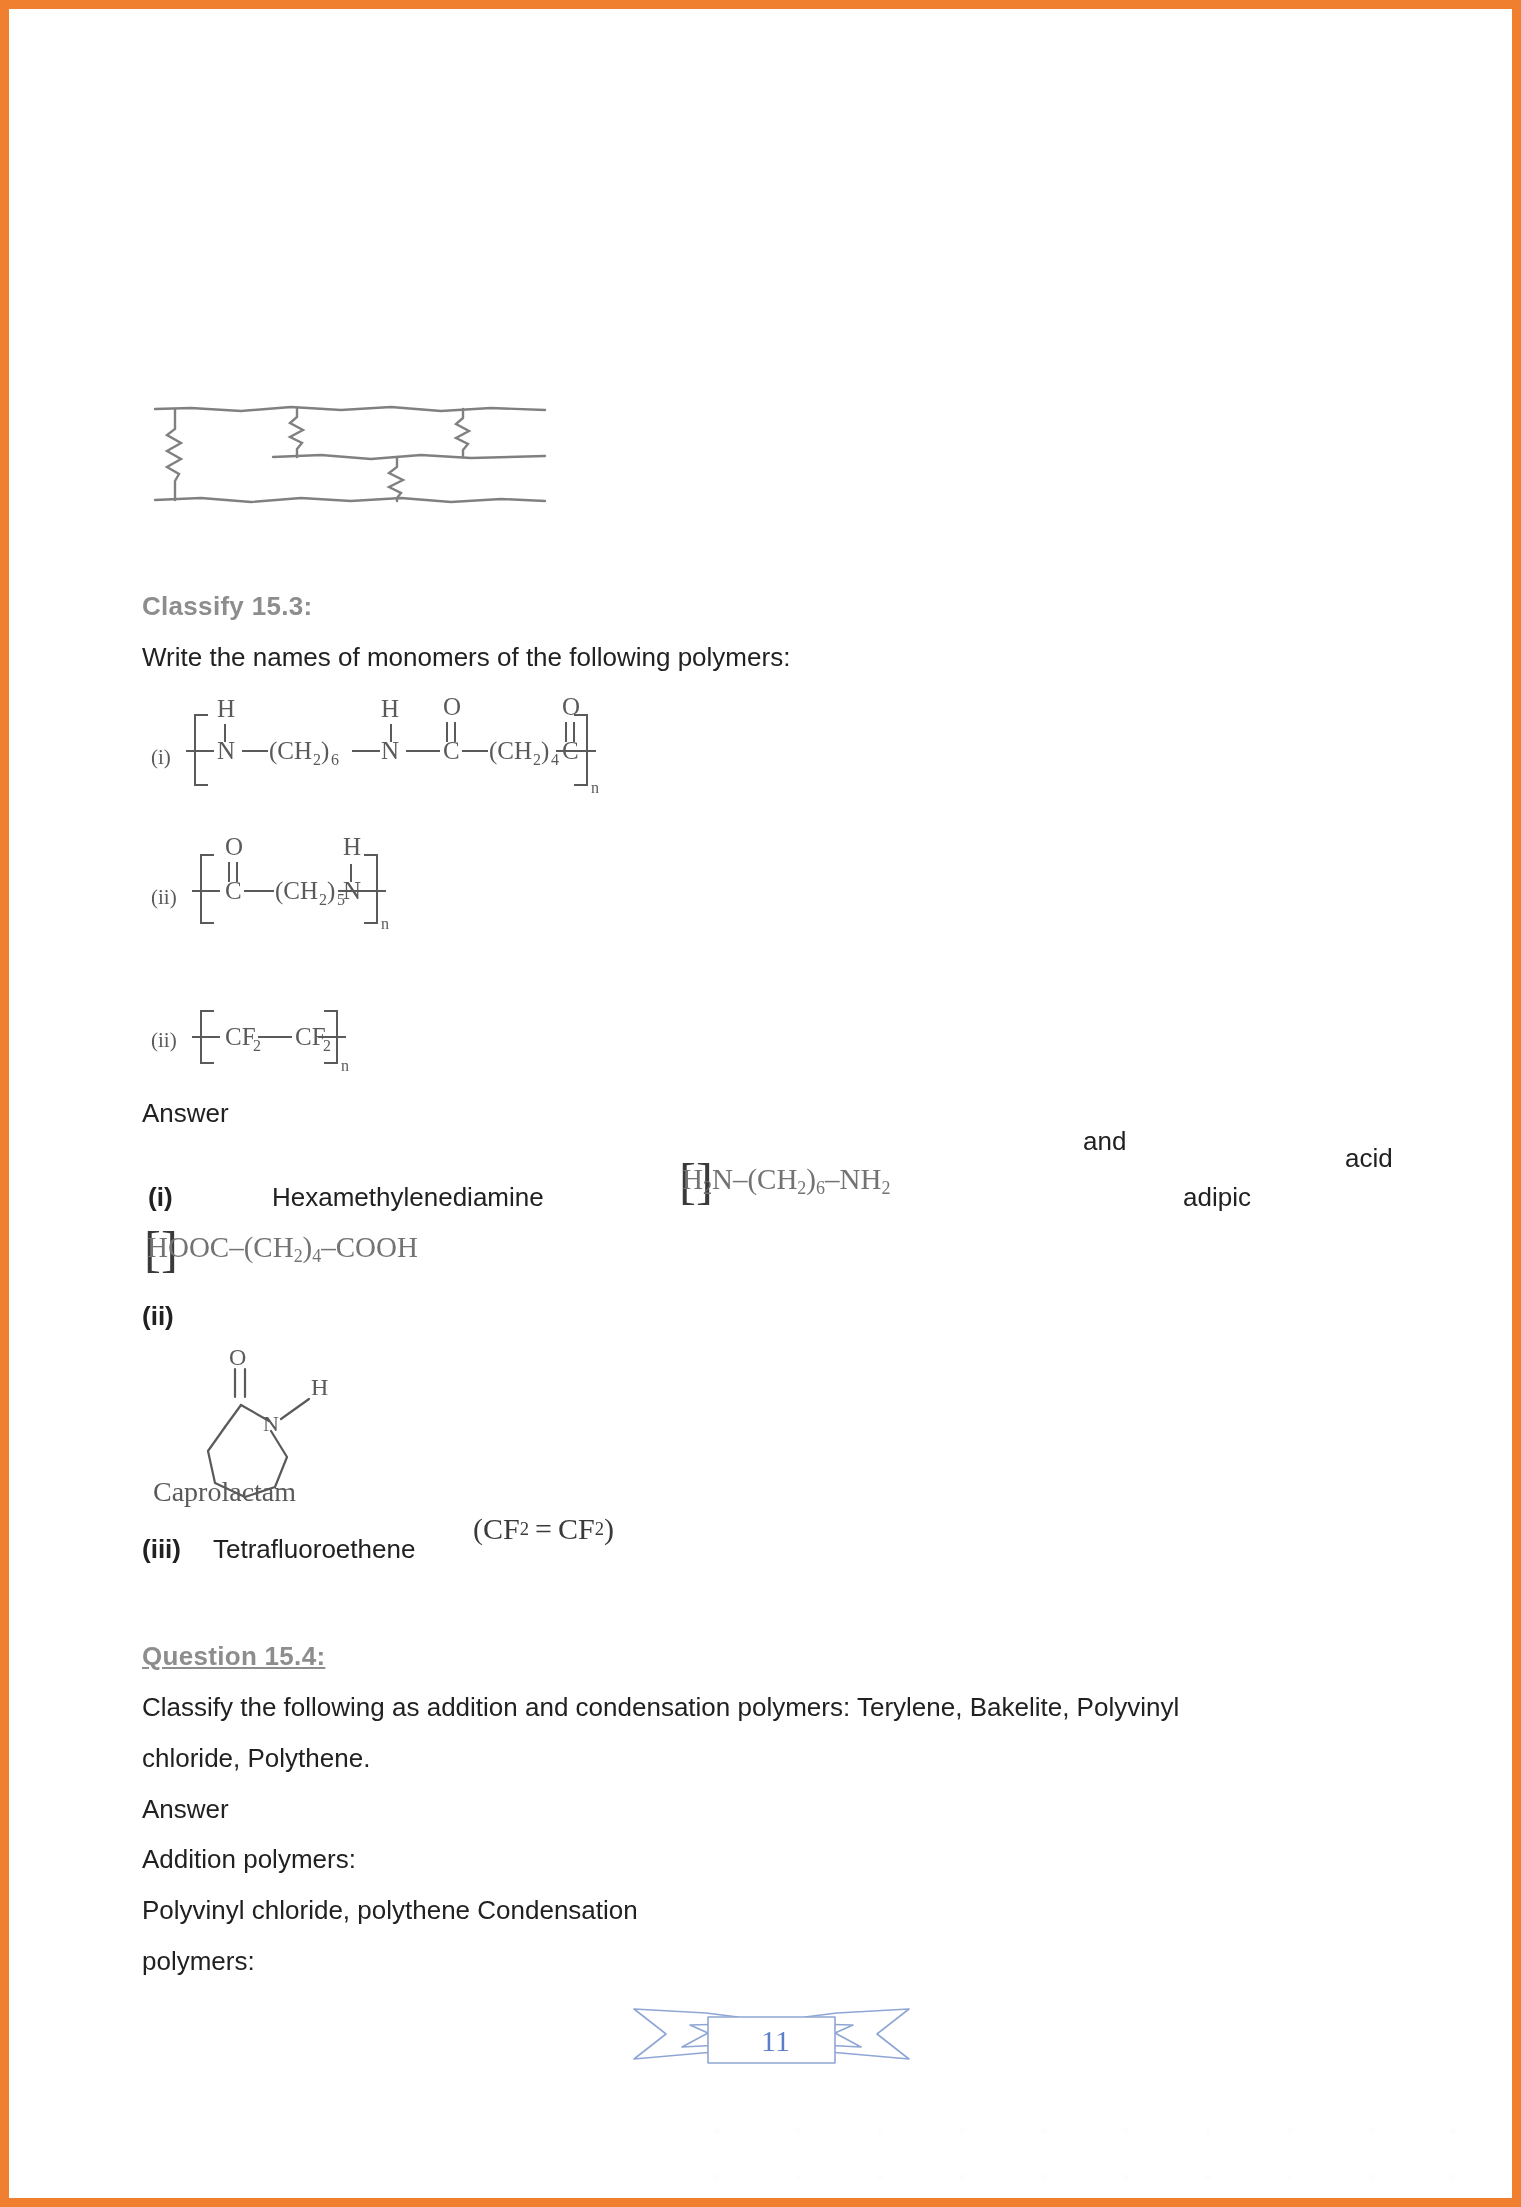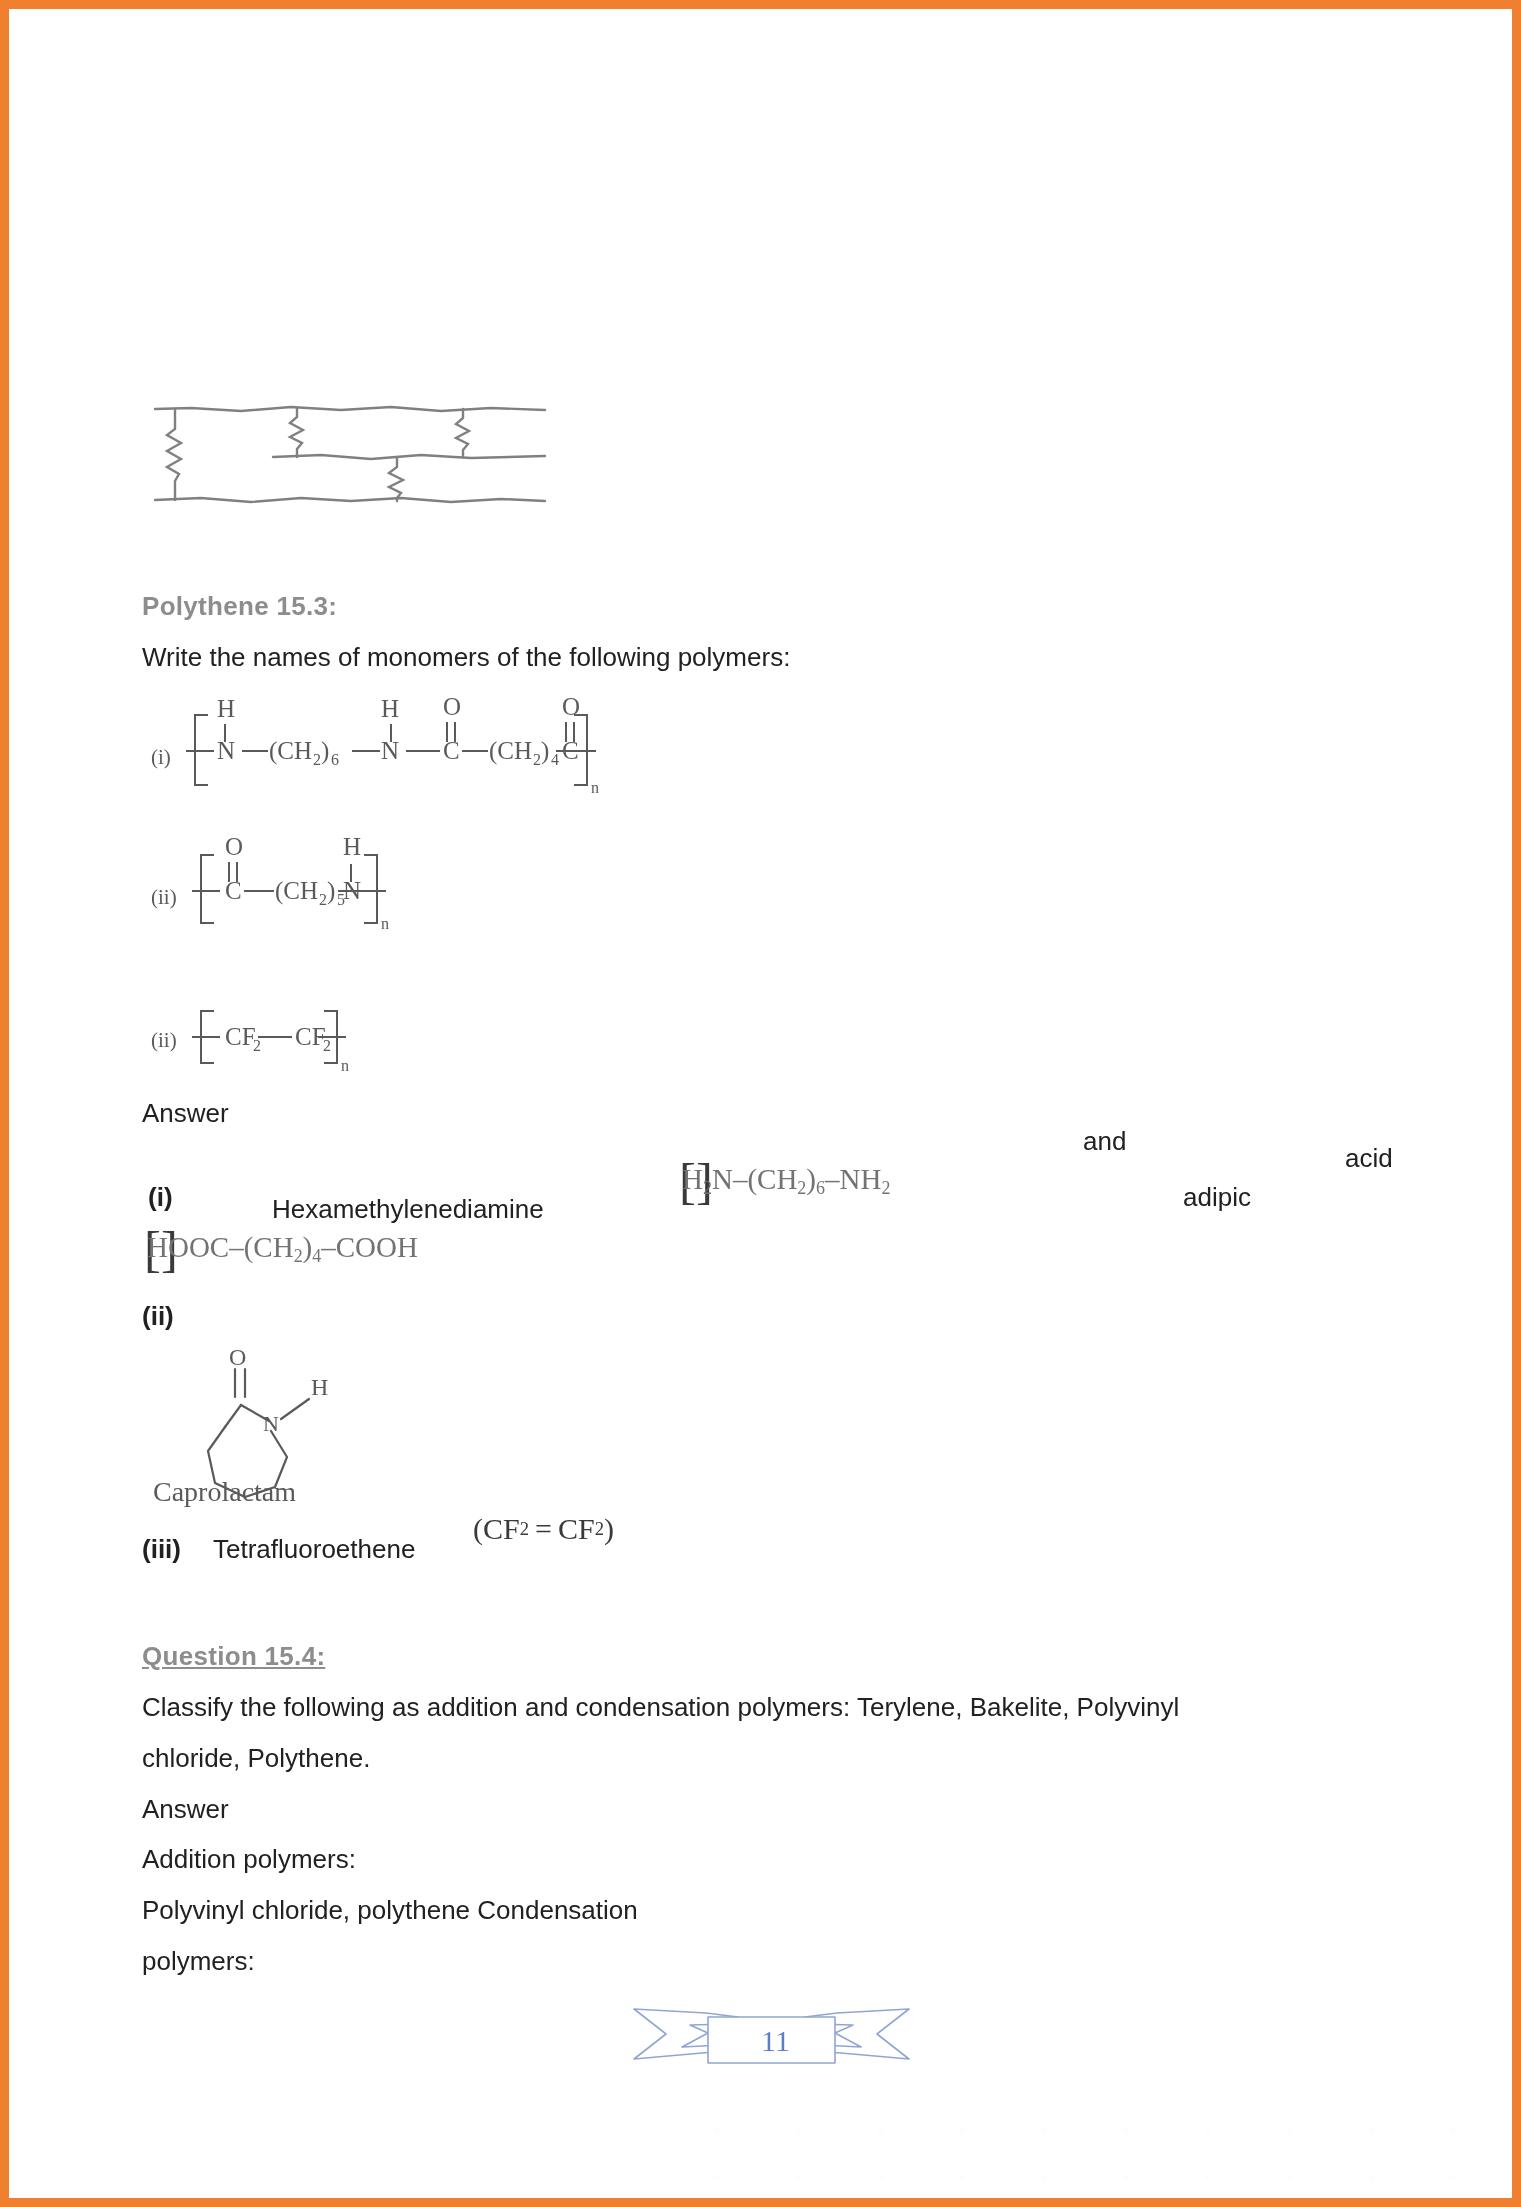--- a/index.html
+++ b/index.html
@@ -173,21 +173,21 @@
 
           <path d="M146 9 L146 18 L139 24 L152 31 L139 38 L151 44 L146 50 L146 58"></path>
 
           <path d="M312 10 L312 19 L305 25 L318 32 L305 39 L317 45 L312 51 L312 58"></path>
 
           <path d="M246 58 L246 68 L238 74 L252 81 L238 88 L250 94 L246 99 L246 102"></path>
         </g>
       </svg>
     </div>
 
-    <div class="qhead" style="left:129px; top:578px;">Polythene 15.3:</div>
+    <div class="qhead" style="left:129px; top:578px;">Classify 15.3:</div>
 
     <div class="ptext" style="left:129px; top:629px;">Write the names of monomers of the following polymers:</div>
 
     <div class="struct" style="left:138px; top:672px; width:520px; height:110px;">
       <div class="lbl" style="left:0px; top:60px;">(i)</div>
       <svg width="520" height="110" viewBox="0 0 520 110">
         <g stroke="#5a5a5a" stroke-width="2" fill="none" stroke-linecap="square">
 
           <path d="M56 30 L44 30 L44 100 L56 100"></path>
 
@@ -284,21 +284,21 @@
         <text class="atom-sm" x="102" y="48">2</text>
         <text class="atom" x="144" y="42">CF</text>
         <text class="atom-sm" x="172" y="48">2</text>
         <text class="atom-sm" x="190" y="68">n</text>
       </svg>
     </div>
 
     <div class="ptext" style="left:129px; top:1085px;">Answer</div>
 
     <div class="ptext bold" style="left:135px; top:1169px;">(i)</div>
-    <div class="ptext" style="left:259px; top:1169px;margin-top:12px;">Hexamethylenediamine</div>
+    <div class="ptext" style="left:259px; top:1169px;">Hexamethylenediamine</div>
 
     <div class="mathbox" style="left:666px; top:1148px; font-size:29px;">
       <span class="brk">[</span>
       <span class="body chem"><span>H</span><sub>2</sub><span>N</span><span>–</span><span>(CH</span><sub>2</sub><span>)</span><sub>6</sub><span>–</span><span>NH</span><sub>2</sub></span>
       <span class="brk">]</span>
     </div>
 
     <div class="ptext" style="left:1046px; top:1113px;margin-left:24px;">and</div>
     <div class="ptext" style="left:1170px; top:1169px;">adipic</div>
     <div class="ptext" style="left:1332px; top:1130px;">acid</div>

